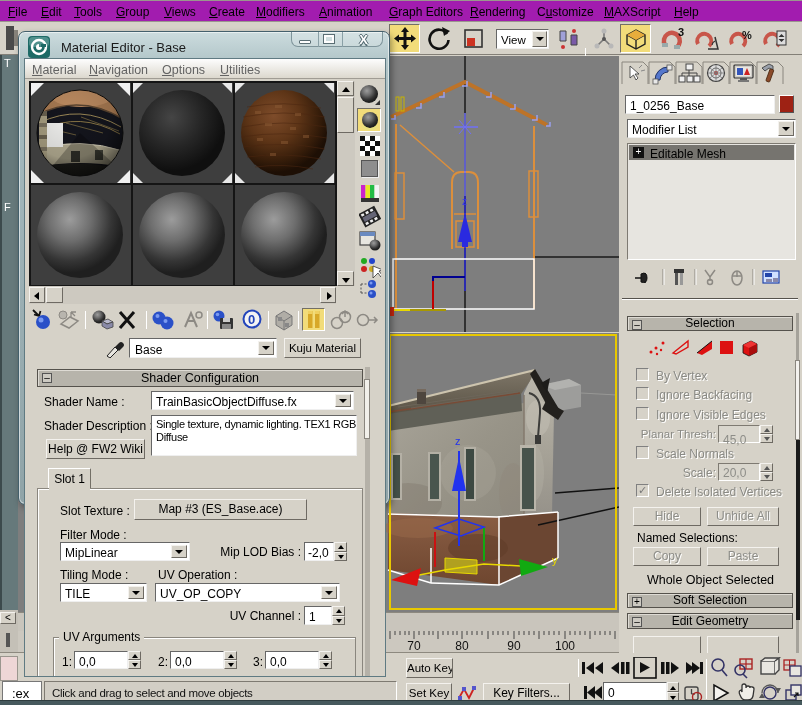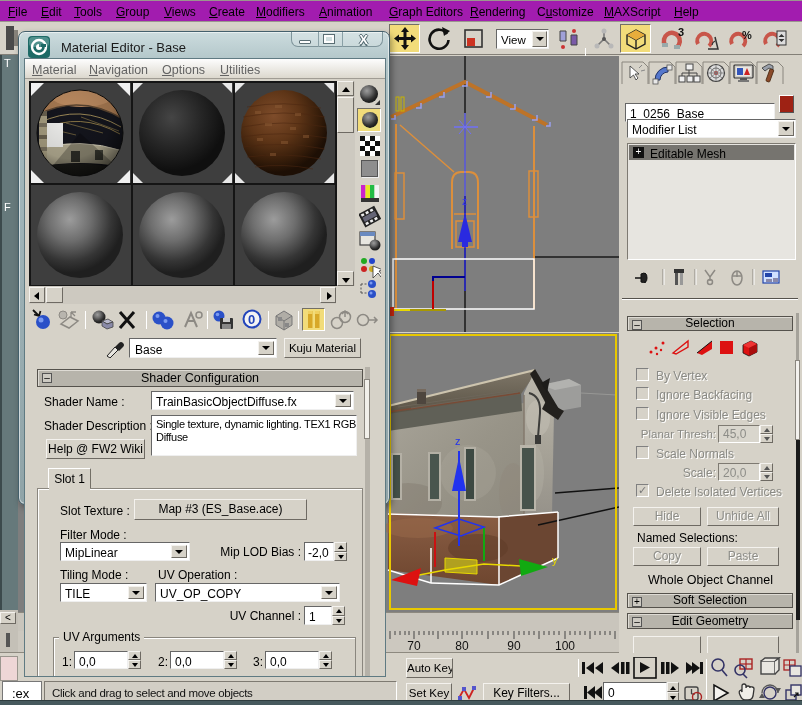--- a/index.html
+++ b/index.html
@@ -498,21 +498,21 @@
         <rect x="7" y="14" width="7" height="2" fill="#555"></rect>
         <rect x="5" y="16" width="11" height="2" fill="#777"></rect>
       </g>
 
   <g transform="translate(139,7)">
         <polygon points="2,4 9,0 13,2 13,6 9,4 5,7" fill="#9aa0aa" stroke="#333" stroke-width="0.8"></polygon>
         <rect x="8" y="5" width="4" height="13" rx="1" transform="rotate(20 10 11)" fill="#8b4a2a" stroke="#4a2a12" stroke-width="0.8"></rect>
       </g>
  </svg>
 
- <div class="abs field" style="left:6px;top:48px;width:150px;height:19px">
+ <div class="abs field" style="left:6px;top:40px;width:150px;height:19px">
       <span style="position:absolute;left:4px;top:3px">1_0256_Base</span>
     </div>
  <div class="abs" style="left:160px;top:40px;width:15px;height:18px;background:#9e2214;border:1px solid #fff;border-right-color:#555;border-bottom-color:#555"></div>
 
  <div class="abs field" style="left:8px;top:64px;width:169px;height:19px">
       <span style="position:absolute;left:4px;top:3px">Modifier List</span>
   <span class="abs cbtn" style="right:1px;top:1px;width:16px;height:15px">
         <span class="arrow-d"></span>
       </span>
     </div>
@@ -581,21 +581,21 @@
         </g>
   </g>
  </svg>
  <div class="abs cb" style="left:17px;top:313px"></div>
     <div class="abs t12 glab" style="left:37px;top:315px">By Vertex</div>
  <div class="abs cb" style="left:17px;top:332px"></div>
     <div class="abs t12 glab" style="left:37px;top:334px">Ignore Backfacing</div>
  <div class="abs cb" style="left:17px;top:352px"></div>
     <div class="abs t12 glab" style="left:37px;top:354px">Ignore Visible Edges</div>
  <div class="abs t12 glab" style="left:21px;top:374px;width:76px;text-align:right;white-space:nowrap;font-size:11.5px">Planar Thresh:</div>
- <div class="abs sunken gfield t12" style="left:99px;top:370px;width:42px;height:18px;padding:2px 0 0 4px">45,0</div>
+ <div class="abs sunken gfield t12" style="left:99px;top:370px;width:42px;height:18px;padding:8px 0 0 4px">45,0</div>
  <div class="abs" style="left:141px;top:370px;width:13px;height:18px">
    <div class="btn" style="height:9px">
         <div style="margin:2px auto 0;width:0;height:0;border-left:3px solid transparent;border-right:3px solid transparent;border-bottom:4px solid #555"></div>
       </div>
    <div class="btn" style="height:9px">
         <div style="margin:2px auto 0;width:0;height:0;border-left:3px solid transparent;border-right:3px solid transparent;border-top:4px solid #555"></div>
       </div>
  </div>
  <div class="abs cb" style="left:17px;top:391px"></div>
     <div class="abs t12 glab" style="left:37px;top:393px">Scale Normals</div>
@@ -609,21 +609,21 @@
         <div style="margin:2px auto 0;width:0;height:0;border-left:3px solid transparent;border-right:3px solid transparent;border-top:4px solid #555"></div>
       </div>
  </div>
  <div class="abs cb" style="left:17px;top:429px;color:#777;font-size:11px;line-height:11px;text-align:center">✓</div>
     <div class="abs t12 glab" style="left:37px;top:431px">Delete Isolated Vertices</div>
  <div class="abs btn gbtn" style="left:14px;top:452px;width:68px;height:19px;line-height:17px">Hide</div>
  <div class="abs btn gbtn" style="left:88px;top:452px;width:72px;height:19px;line-height:17px">Unhide All</div>
  <div class="abs t12" style="left:18px;top:477px;color:#000">Named Selections:</div>
  <div class="abs btn gbtn" style="left:14px;top:492px;width:68px;height:19px;line-height:17px">Copy</div>
  <div class="abs btn gbtn" style="left:88px;top:492px;width:72px;height:19px;line-height:17px">Paste</div>
- <div class="abs t12" style="left:0;top:519px;width:183px;text-align:center;color:#000;font-size:12.5px">Whole Object Channel</div>
+ <div class="abs t12" style="left:0;top:519px;width:183px;text-align:center;color:#000;font-size:12.5px">Whole Object Selected</div>
  <div class="abs roll" style="left:8px;top:538px;width:166px;height:15px;line-height:13px">Soft Selection<span class="rbox" style="line-height:8px">+</span></div>
  <div class="abs roll" style="left:8px;top:558px;width:166px;height:16px;line-height:14px">Edit Geometry<span class="rbox" style="line-height:8px">–</span></div>
  <div class="abs btn gbtn" style="left:14px;top:581px;width:68px;height:19px"></div>
  <div class="abs btn gbtn" style="left:88px;top:581px;width:72px;height:19px"></div>
 
  <div class="abs" style="left:177px;top:258px;width:3px;height:340px;background:#a5a29a"></div>
  <div class="abs" style="left:176px;top:305px;width:5px;height:80px;background:#f4f2ee;border:1px solid #8a867e"></div>
  <div class="abs" style="left:177px;top:385px;width:4px;height:180px;background:#1a1a1a"></div>
 </div>
 

